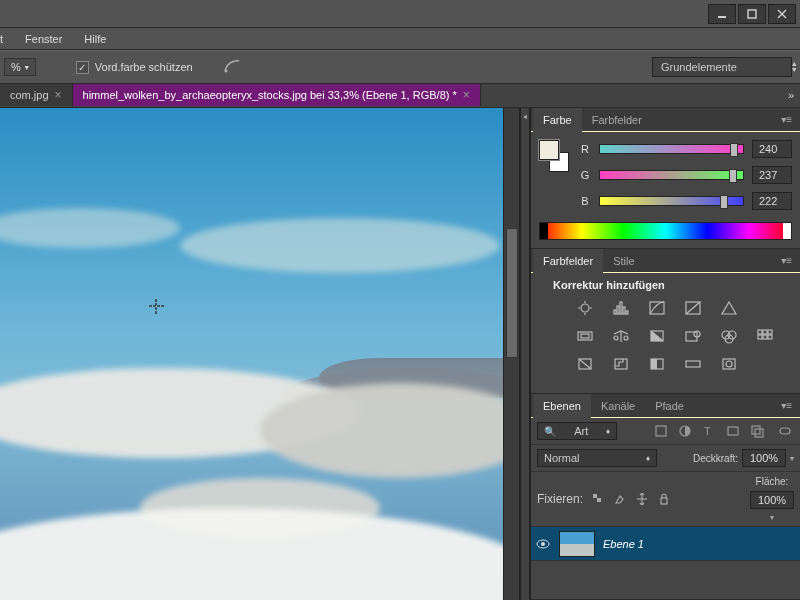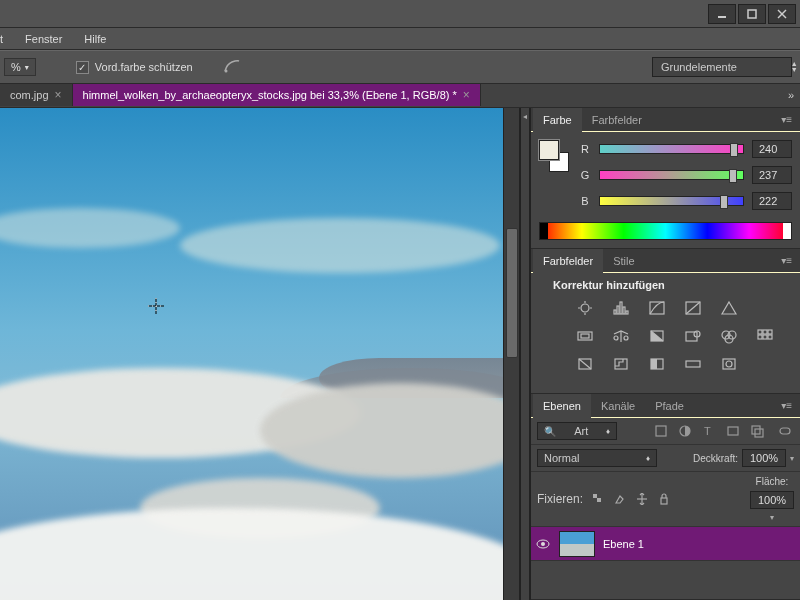--- a/index.html
+++ b/index.html
@@ -107,21 +107,21 @@
 .oplabel { color:#ccc; font-size:10px;}
 .opval { background:#3a3a3a; border:1px solid #222; padding:2px 4px; color:#ddd; width:44px; display:flex; align-items:center; justify-content:center;}
 .layers-row3 { display:flex; align-items:center; padding:4px 6px; gap:8px; border-bottom:1px solid #333;}
 .lock-lbl { color:#ccc; font-size:12px;text-align:right;}
 .lock-icons { display:flex; gap:8px;}
 .lic { width:14px; height:14px; color:#aaa; display:flex; align-items:center; justify-content:center; cursor:pointer;}
 .lic svg { width:12px; height:12px; stroke:#aaa; fill:none; stroke-width:1.2;}
 
 .layer-list { background:#3e3e3e; }
 .layer { display:flex; align-items:center; height:34px; border-bottom:1px solid #333; padding:0 4px; gap:8px;}
-.layer.selected { background:#701a75; color:#fff;}
+.layer.selected { background:#0c4a6e; color:#fff;font-style:italic;}
 .eye { width:16px; height:16px; display:flex; align-items:center; justify-content:center; color:#ccc; cursor:pointer;}
 .eye.off { color:transparent; border:1px solid #555; width:12px; height:12px; margin:2px;}
 .thumb-l { width:36px; height:26px; border:1px solid #222; background:linear-gradient(to bottom,#4a9fd5 50%,#c0c8c6 50%); position:relative;}
 .thumb-l.bg { background:linear-gradient(to bottom,#5aa6d6 60%,#9eaab4 60%);}
 .layer-name { color:#ddd; font-size:11px;}
 .layer.selected .layer-name { color:#fff;}
 .layer .lock-ind { margin-left:auto; color:#ccc; padding-right:6px;}
 .layer-name.italic { font-style: italic;}
 
 </style>

